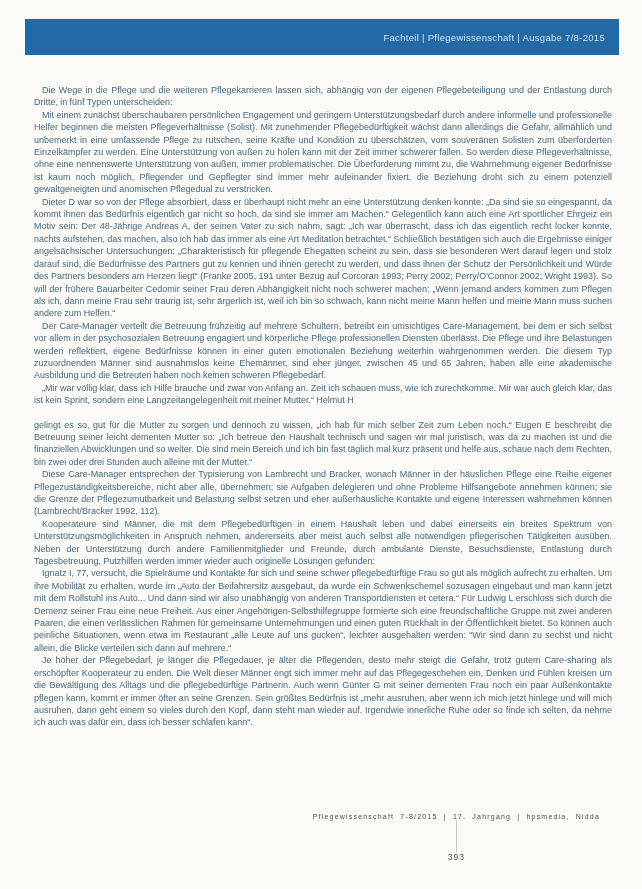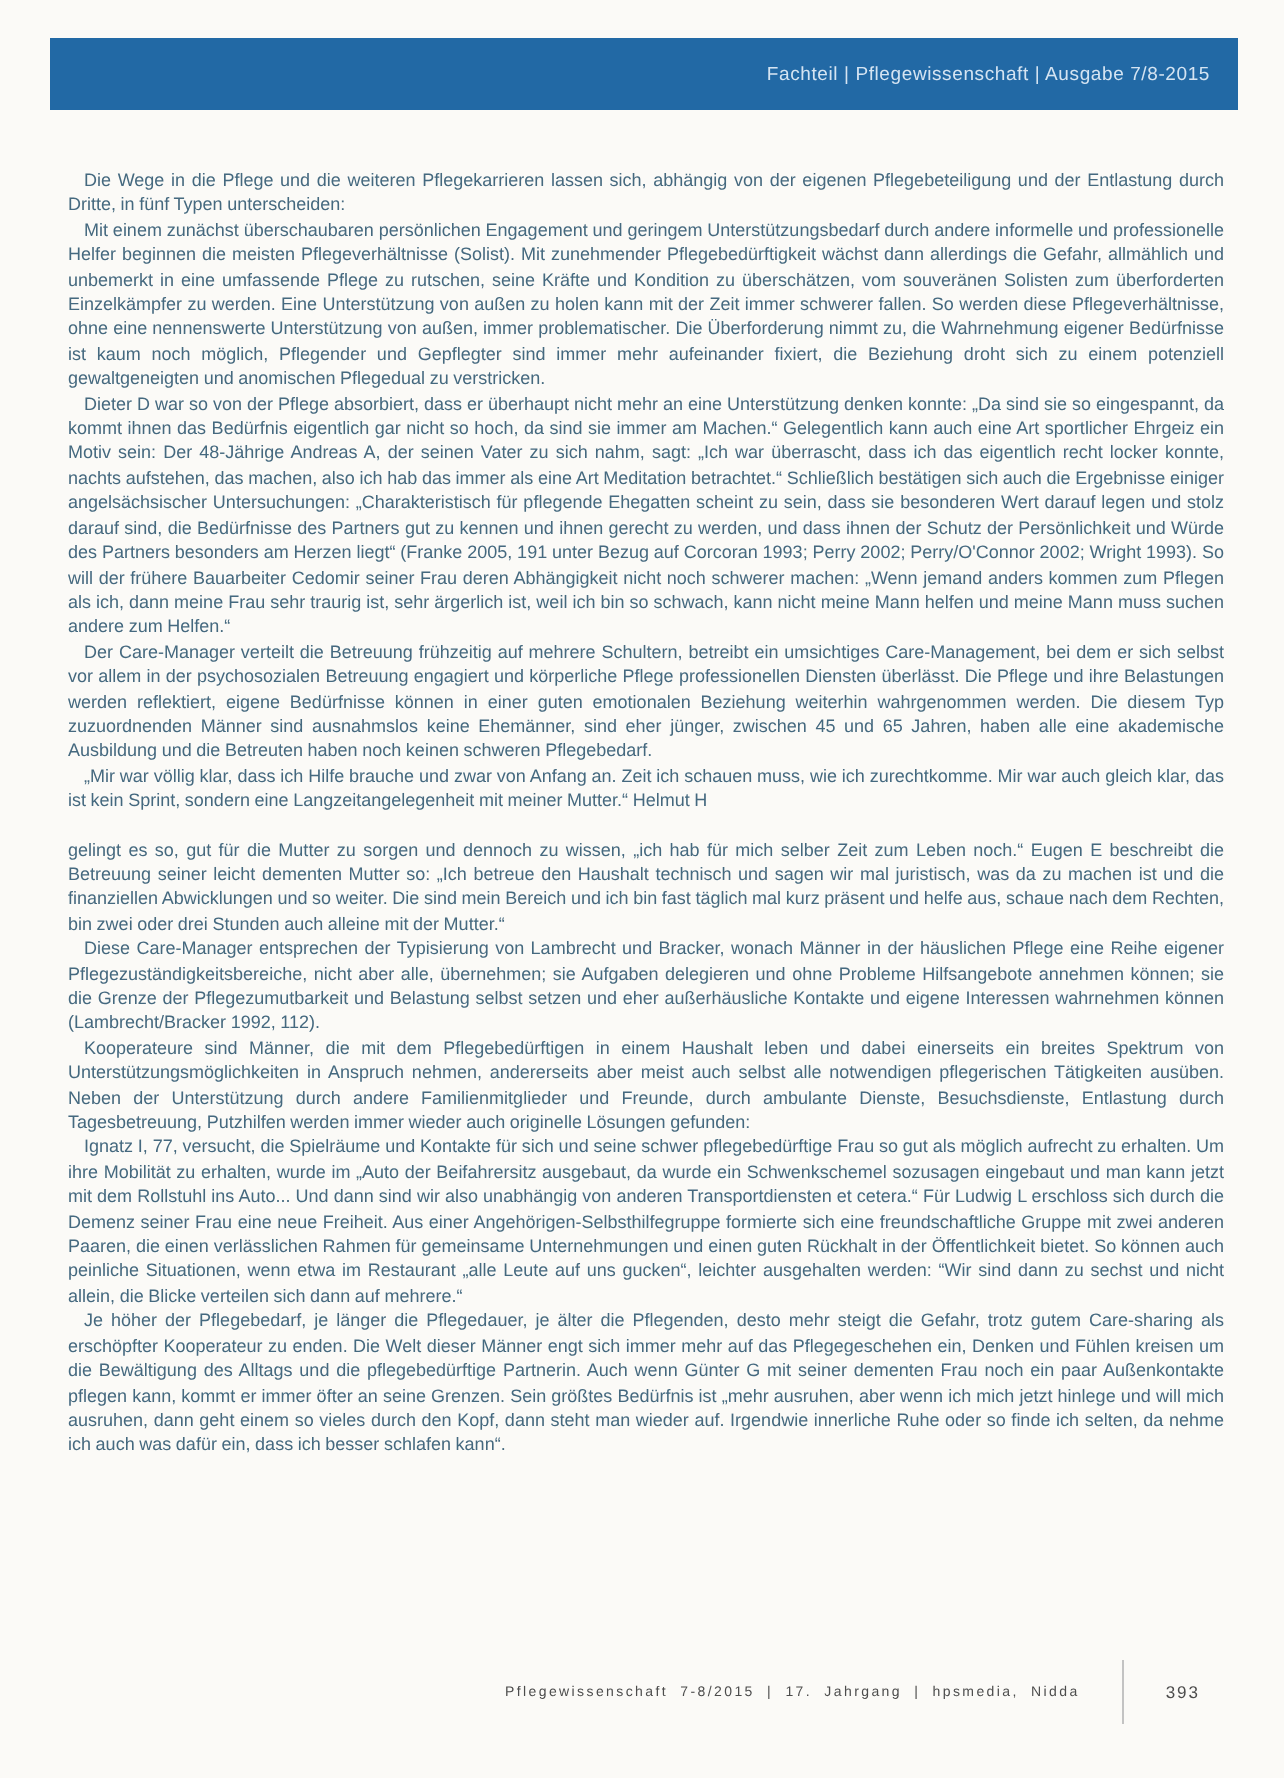--- a/index.html
+++ b/index.html
@@ -60,20 +60,21 @@
     word-spacing: -0.2px;
   }
   .column p.spaced { }
   .column p.no-indent { text-indent: 0; }
   .footer {
     position: absolute;
     right: 42px;
     bottom: 27px;
     display: flex;
     align-items: center;
+    flex-direction: column;
   }
   .footer .journal-line {
     color: var(--footer_text);
     font-size: 7px;
     letter-spacing: 1.2px;
     word-spacing: 3px;
     white-space: nowrap;
   }
   .footer .footer-divider {
     width: 1px;

